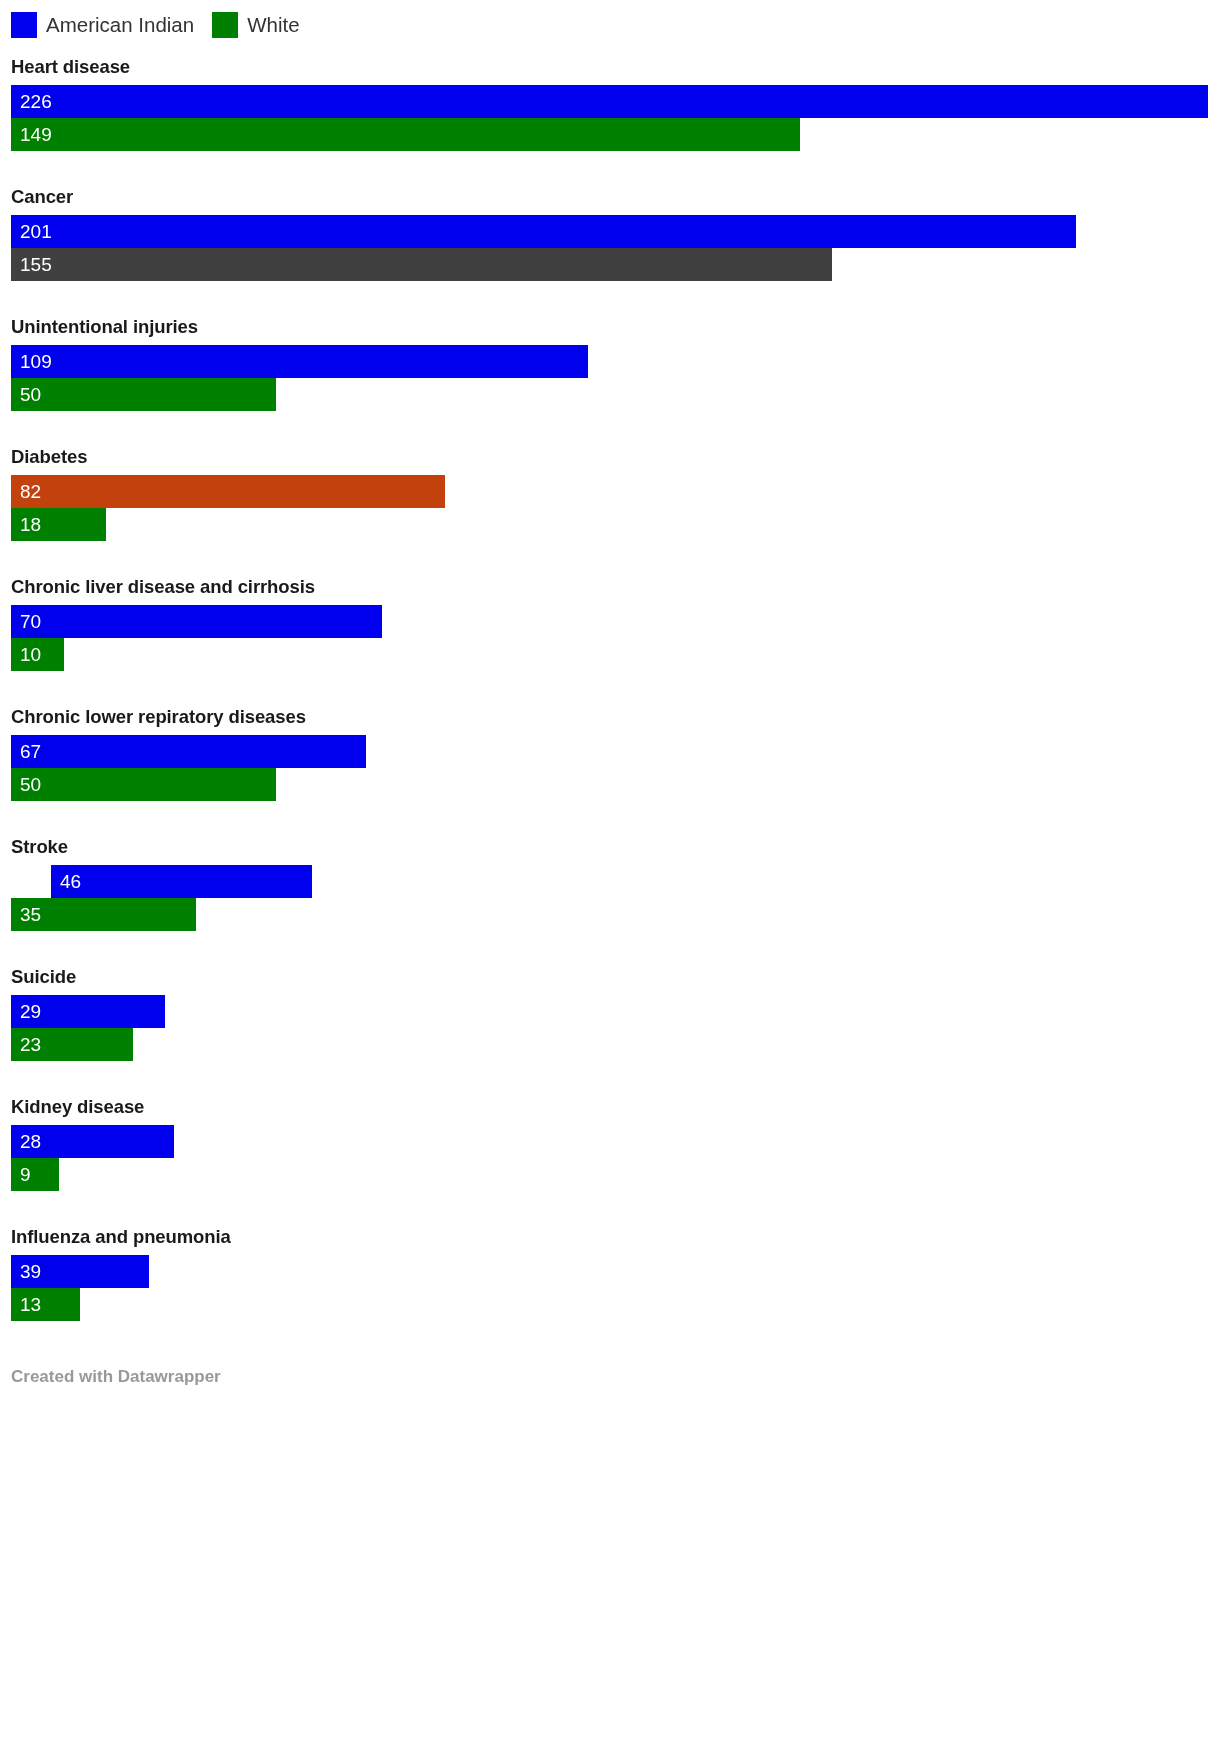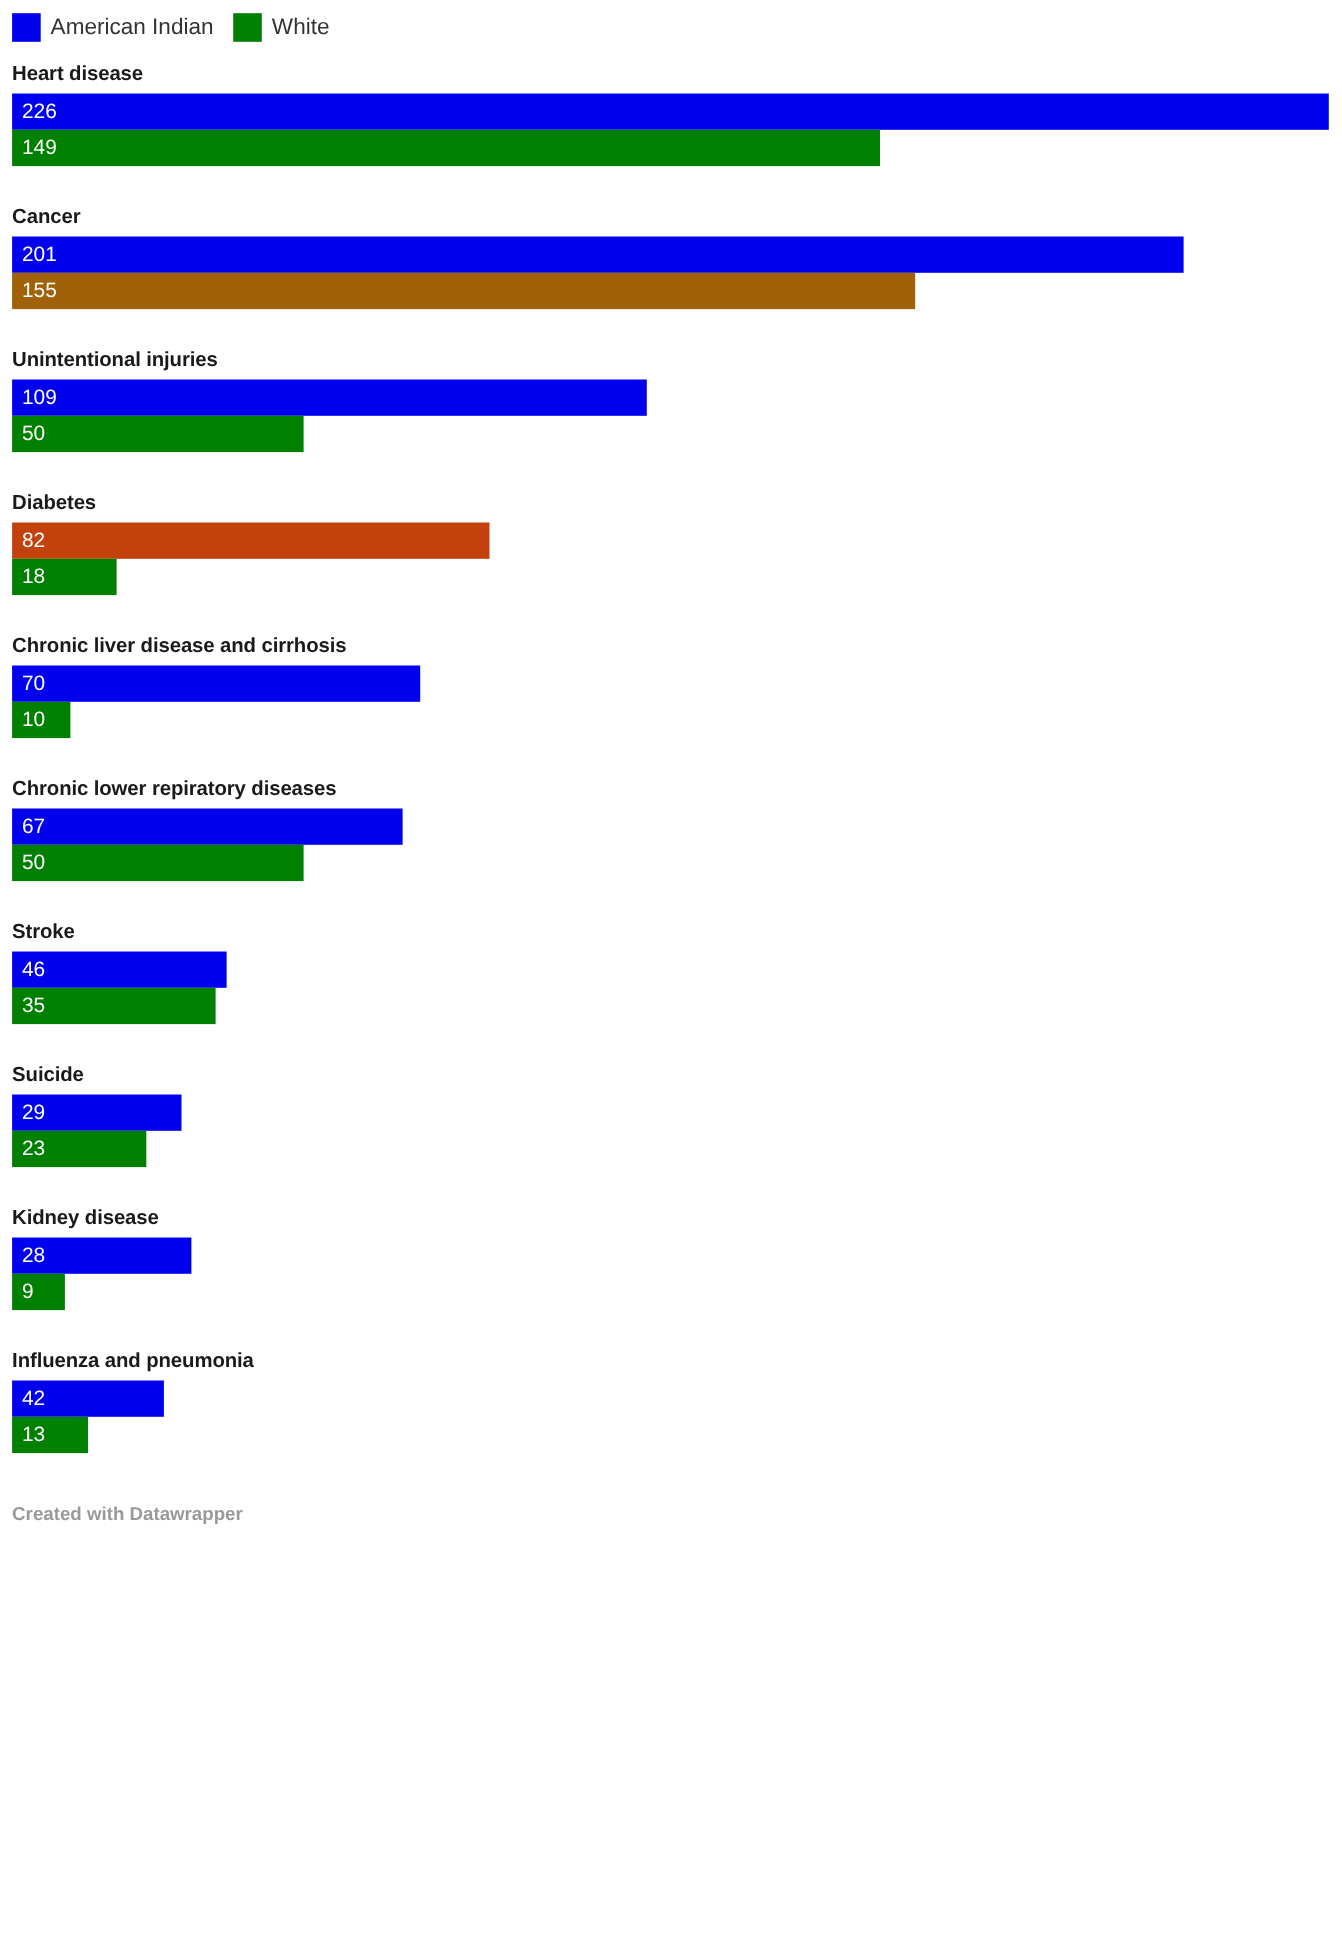--- a/index.html
+++ b/index.html
@@ -131,21 +131,21 @@
         </div>
       </div>
       <div class="bar-group">
         <div class="group-title">Cancer</div>
         <div class="bar-row">
           <div class="bar blue" style="background: rgb(0, 0, 238); width: 1064.59px;">
             <span class="bar-value">201</span>
           </div>
         </div>
         <div class="bar-row">
-          <div class="bar green" style="background: #a16207; width: 820.951px;">
+          <div class="bar green" style="background: #404040; width: 820.951px;">
             <span class="bar-value">155</span>
           </div>
         </div>
       </div>
       <div class="bar-group">
         <div class="group-title">Unintentional injuries</div>
         <div class="bar-row">
           <div class="bar blue" style="background: rgb(0, 0, 238); width: 577.314px;">
             <span class="bar-value">109</span>
           </div>
@@ -191,21 +191,21 @@
         </div>
         <div class="bar-row">
           <div class="bar green" style="background: rgb(0, 128, 0); width: 264.823px;">
             <span class="bar-value">50</span>
           </div>
         </div>
       </div>
       <div class="bar-group">
         <div class="group-title">Stroke</div>
         <div class="bar-row">
-          <div class="bar blue" style="background: rgb(0, 0, 238); width: 195px;">
+          <div class="bar blue" style="background: rgb(0, 0, 238); width: 261px; margin-left: 40px;">
             <span class="bar-value">46</span>
           </div>
         </div>
         <div class="bar-row">
           <div class="bar green" style="background: rgb(0, 128, 0); width: 185.376px;">
             <span class="bar-value">35</span>
           </div>
         </div>
       </div>
       <div class="bar-group">
@@ -231,21 +231,21 @@
         <div class="bar-row">
           <div class="bar green" style="background: rgb(0, 128, 0); width: 47.6681px;">
             <span class="bar-value">9</span>
           </div>
         </div>
       </div>
       <div class="bar-group">
         <div class="group-title">Influenza and pneumonia</div>
         <div class="bar-row">
           <div class="bar blue" style="background: rgb(0, 0, 238); width: 137.708px;">
-            <span class="bar-value">42</span>
+            <span class="bar-value">39</span>
           </div>
         </div>
         <div class="bar-row">
           <div class="bar green" style="background: rgb(0, 128, 0); width: 68.854px;">
             <span class="bar-value">13</span>
           </div>
         </div>
       </div>
     </div>
 

